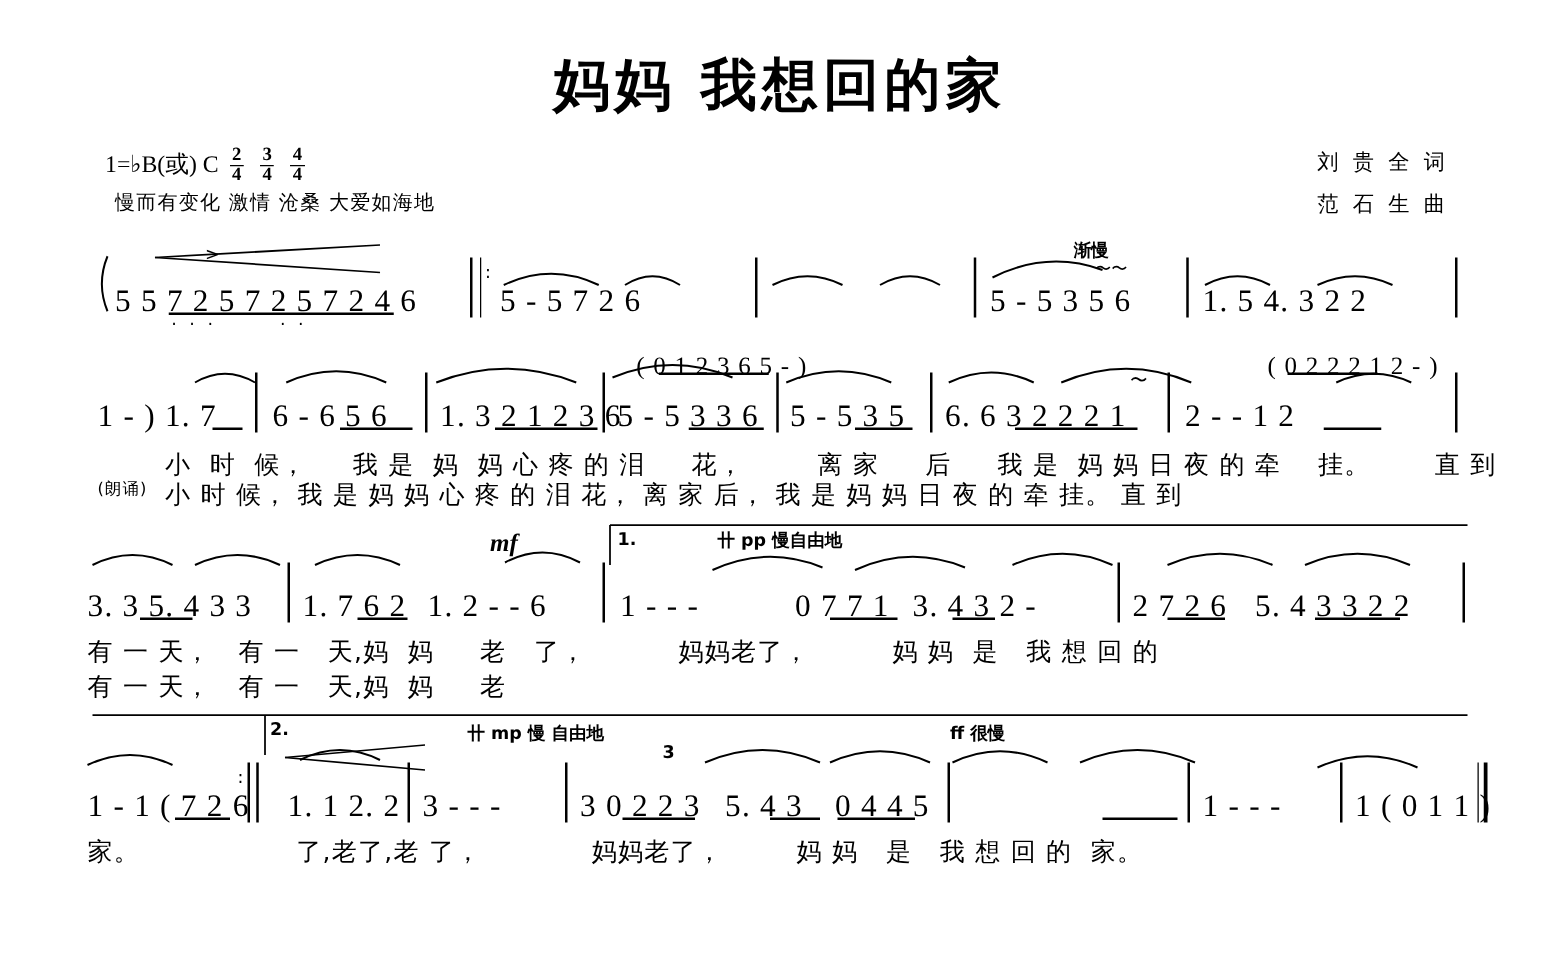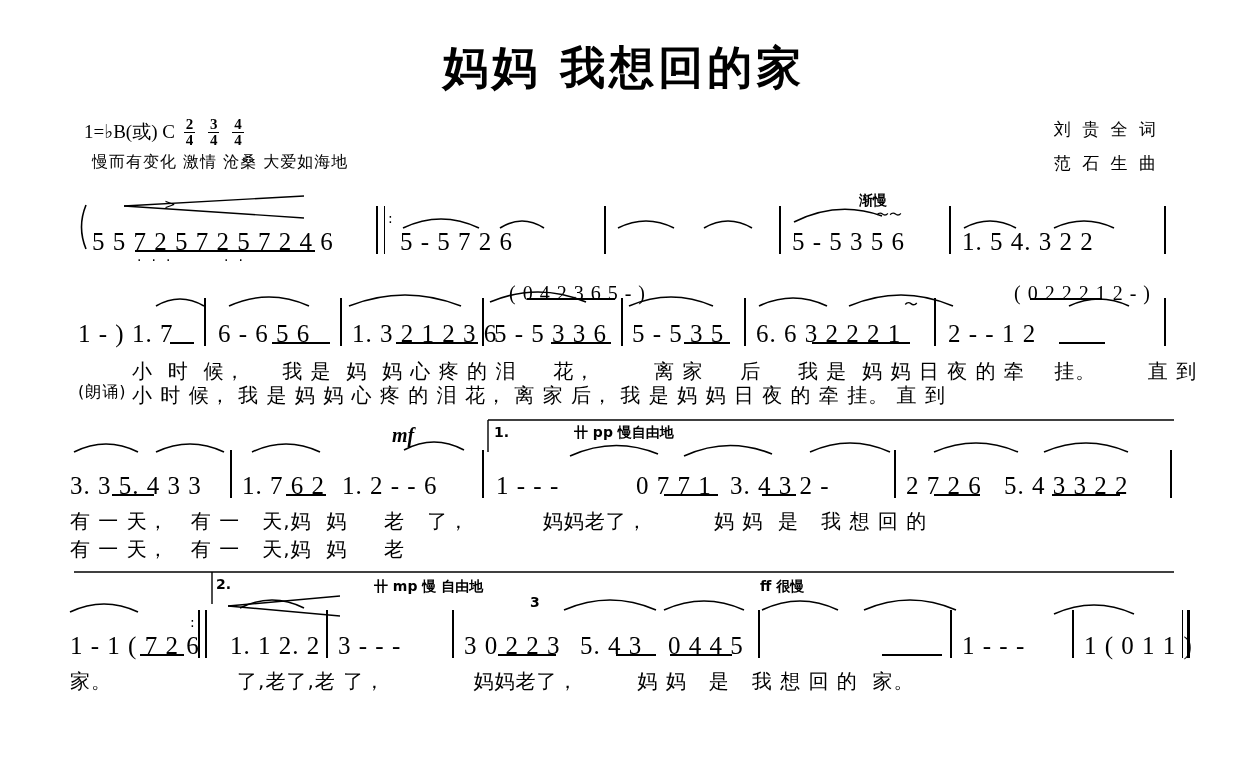--- a/index.html
+++ b/index.html
@@ -208,28 +208,28 @@
   <div class="hline" style="left:680px; top:342px; width:46px;"></div>
   <div class="barline" style="left:740px; top:298px; height:48px;"></div>
   <div class="t mus" style="left:752px; top:320px;">6. 6  3 2 2 2 1</div>
   <div class="hline" style="left:808px; top:342px; width:98px;"></div>
   <div class="t small" style="left:900px; top:296px;">〜</div>
   <div class="barline" style="left:930px; top:298px; height:48px;"></div>
   <div class="t mus" style="left:944px; top:320px;">2  - - 1 2</div>
   <div class="hline" style="left:1055px; top:342px; width:46px;"></div>
   <div class="barline" style="left:1160px; top:298px; height:48px;"></div>
 
-  <div class="t mus" style="left:505px; top:282px; font-size:20px;">( 0 4 2 3 6 5   - )</div>
+  <div class="t mus" style="left:505px; top:282px; font-size:20px;">( 0 1 2 3 6 5   - )</div>
   <div class="hline" style="left:523px; top:298px; width:88px; height:1.6px;"></div>
   <div class="t mus" style="left:1010px; top:282px; font-size:20px;">( 0 2 2 2 1 2 - )</div>
   <div class="hline" style="left:1026px; top:298px; width:72px; height:1.6px;"></div>
 
   <div class="t lyr" style="left:128px; top:358px;">小&nbsp;&nbsp;时&nbsp;&nbsp;候，&nbsp;&nbsp;&nbsp;&nbsp;&nbsp;我&nbsp;是&nbsp;&nbsp;妈&nbsp;&nbsp;妈&nbsp;心&nbsp;疼&nbsp;的&nbsp;泪&nbsp;&nbsp;&nbsp;&nbsp;&nbsp;花，&nbsp;&nbsp;&nbsp;&nbsp;&nbsp;&nbsp;&nbsp;&nbsp;离&nbsp;家&nbsp;&nbsp;&nbsp;&nbsp;&nbsp;后&nbsp;&nbsp;&nbsp;&nbsp;&nbsp;我&nbsp;是&nbsp;&nbsp;妈&nbsp;妈&nbsp;日&nbsp;夜&nbsp;的&nbsp;牵&nbsp;&nbsp;&nbsp;&nbsp;挂。&nbsp;&nbsp;&nbsp;&nbsp;&nbsp;&nbsp;&nbsp;直&nbsp;到</div>
 
-  <div class="t lyr" style="left:74px; top:382px; font-size:16px;">(朗诵)</div>
+  <div class="t lyr" style="left:74px; top:382px; font-size:13px;">(朗诵)</div>
   <div class="t lyr" style="left:128px; top:382px;">小 时 候，   我 是 妈 妈 心 疼 的 泪 花，      离 家 后，   我 是 妈 妈 日 夜 的 牵 挂。        直 到</div>
 
   <svg width="1240" height="766">
     <path class="slur" d="M70 452 q32 -16 64 0"></path>
     <path class="slur" d="M152 452 q34 -16 68 0"></path>
     <path class="slur" d="M248 452 q34 -16 68 0"></path>
     <path class="slur" d="M400 450 q30 -16 60 0"></path>
     <path class="slur" d="M566 456 q44 -20 88 -2"></path>
     <path class="slur" d="M680 456 q44 -20 88 -2"></path>
     <path class="slur" d="M806 452 q40 -18 80 0"></path>

